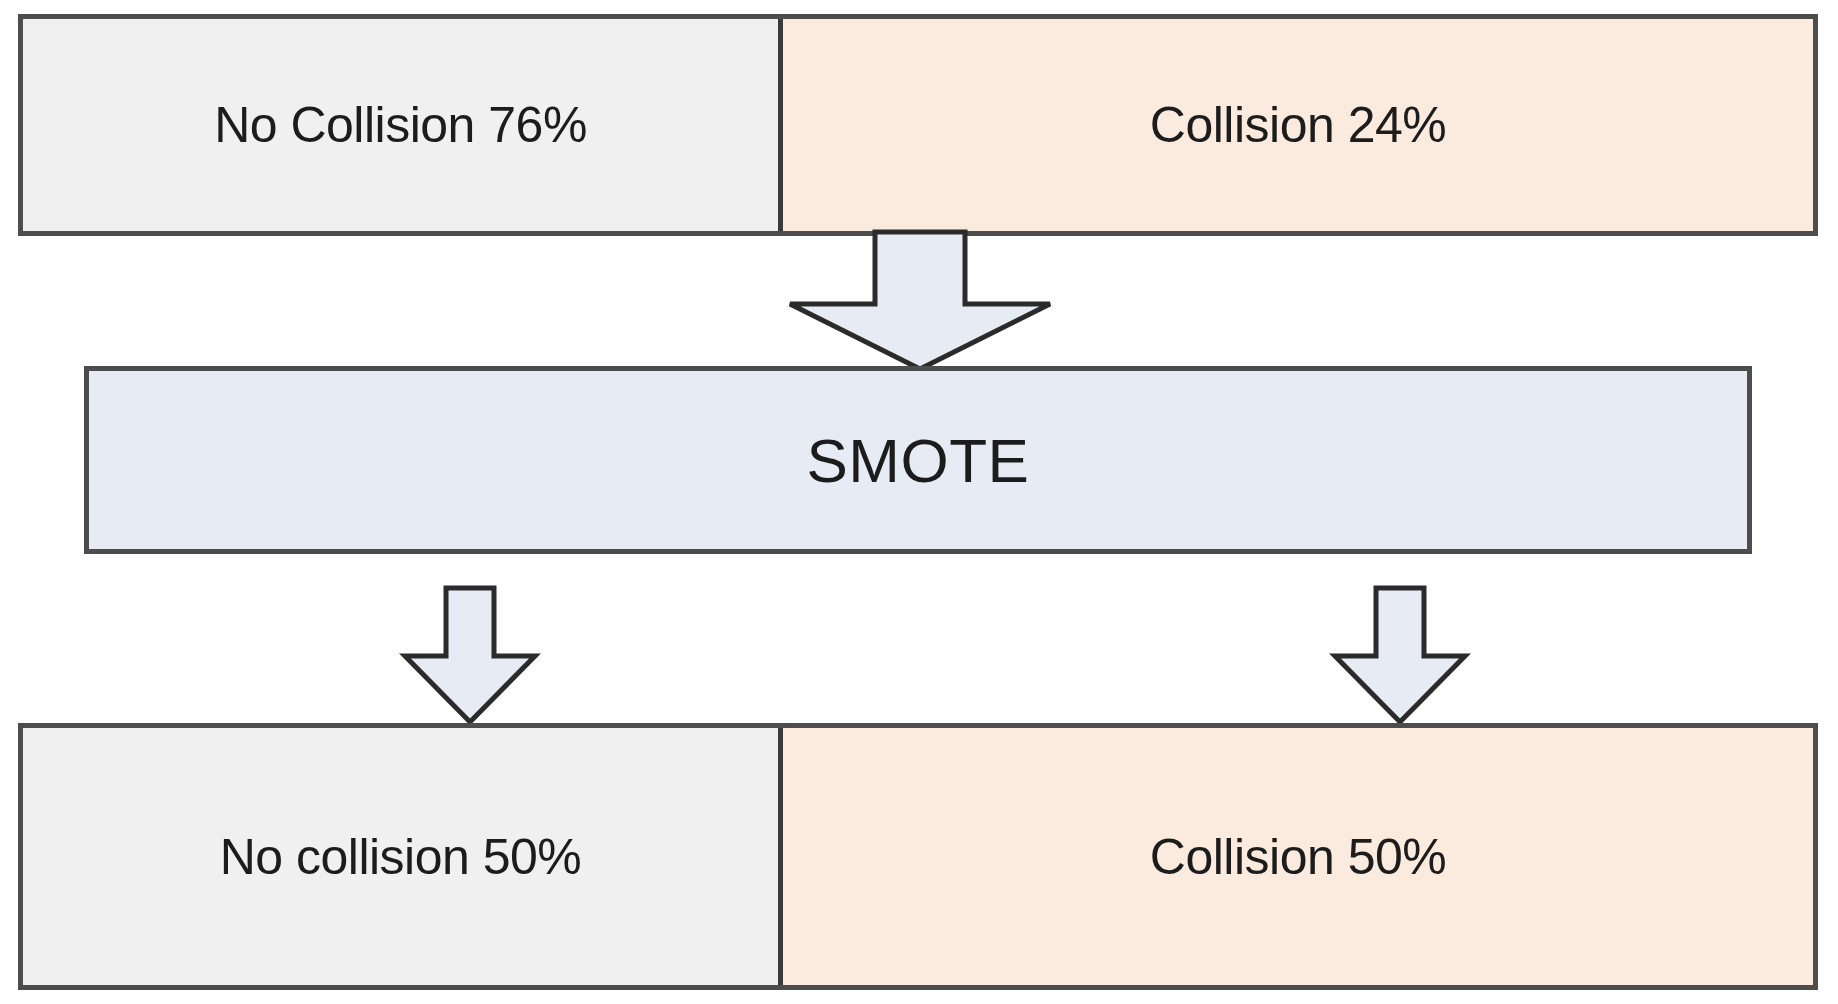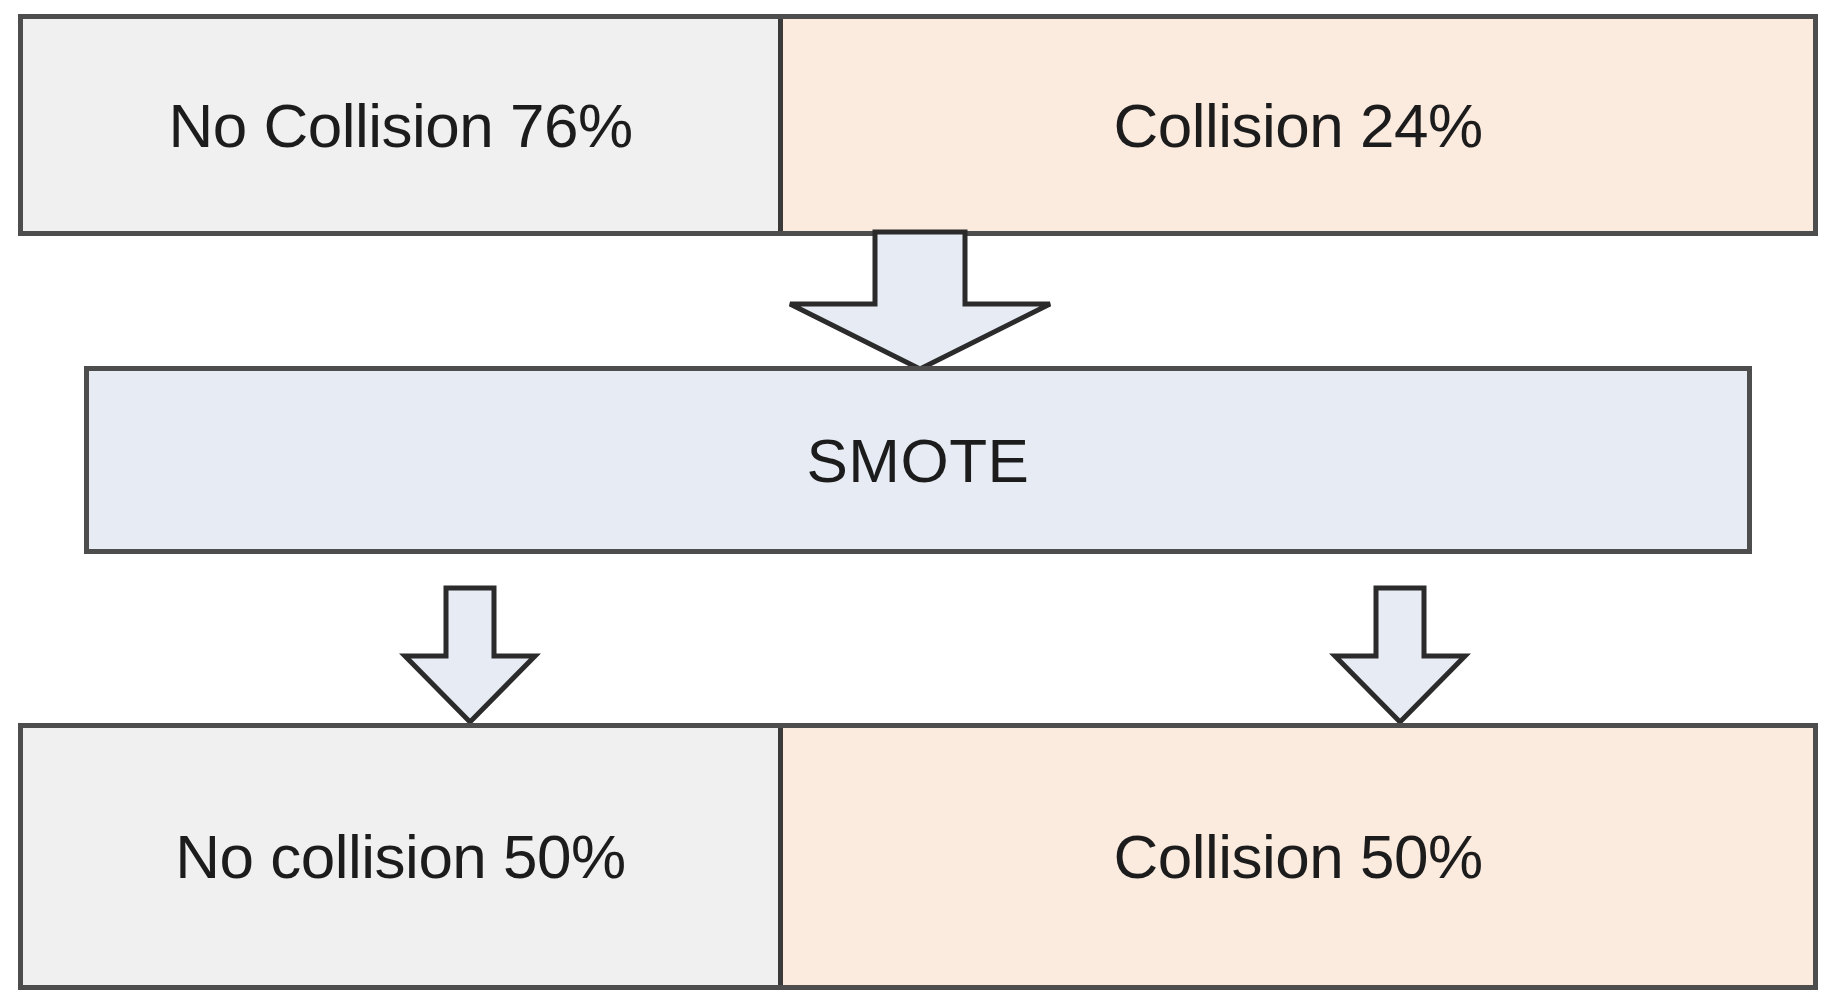--- a/index.html
+++ b/index.html
@@ -36,21 +36,21 @@
     width: 1800px;
     height: 267px;
   }
 
   .cell {
     box-sizing: border-box;
     display: flex;
     align-items: center;
     justify-content: center;
     height: 100%;
-    font-size: 62px;
+    font-size: 50px;
     color: #1c1c1c;
     letter-spacing: -0.5px;
     white-space: nowrap;
   }
   .cell-nocollision {
     background: #f0f0f0;
   }
   .cell-collision {
     background: #fbeade;
     justify-content: center;

